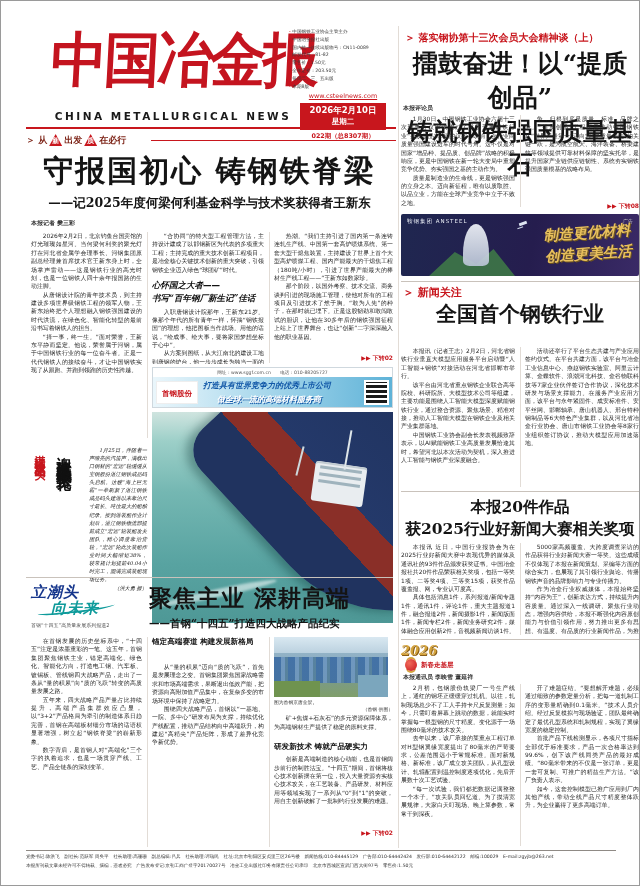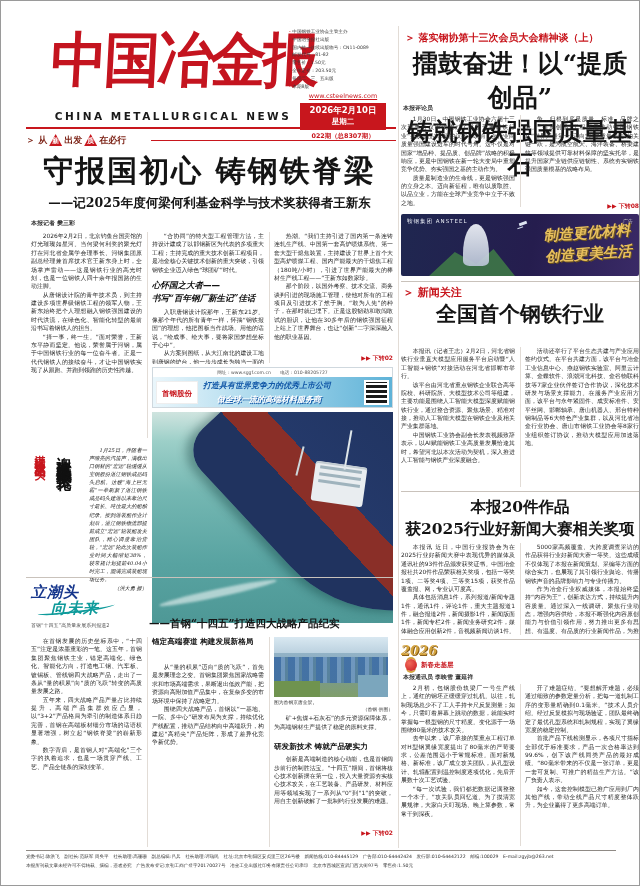--- a/index.html
+++ b/index.html
@@ -304,20 +304,21 @@
 
   <div class="hr" style="left:25px; top:576px; width:367px;"></div>
 
   <div class="abs" style="left:30px; top:582px; width:112px; height:36px;">
     <div class="lg1">立潮头</div>
     <div class="lg-swoosh"></div>
     <div class="lg2">向未来</div>
   </div>
   <div class="abs series" style="left:30px; top:621px; width:112px;">首钢“十四五”高质量发展系列报道2</div>
 
+  <div class="abs headline" style="left:148px; top:582px; width:244px; font-size:23px; text-align:left; letter-spacing:1px;">聚焦主业 深耕高端</div>
   <div class="abs headline" style="left:148px; top:616px; width:244px; font-size:10.5px; text-align:left;">——首钢“十四五”打造四大战略产品纪实</div>
 
   <div class="abs col" style="left:30px; top:636px; width:111px; height:210px;">
       <p>在首钢发展的历史坐标系中，“十四五”注定是浓墨重彩的一笔。这五年，首钢集团聚焦钢铁主业，锚定高端化、绿色化、智能化方向，打造电工钢、汽车板、镀锡板、管线钢四大战略产品，走出了一条从“量的积累”向“质的飞跃”转变的高质量发展之路。</p>
       <p>五年来，四大战略产品产量占比持续提升，高端产品集群效应凸显，以“3+2”产品格局为牵引的制造体系日趋完善，首钢在高端板材细分市场的话语权显著增强，树立起“钢铁脊梁”的崭新形象。</p>
       <p>数字背后，是首钢人对“高端化”三个字的执着追求，也是一场贯穿产线、工艺、产品全链条的深刻变革。</p>
     </div>
   <div class="vr" style="left:146px; top:636px; height:210px;"></div>
 
   <div class="abs" style="left:151px; top:636px; width:112px; height:210px;">

